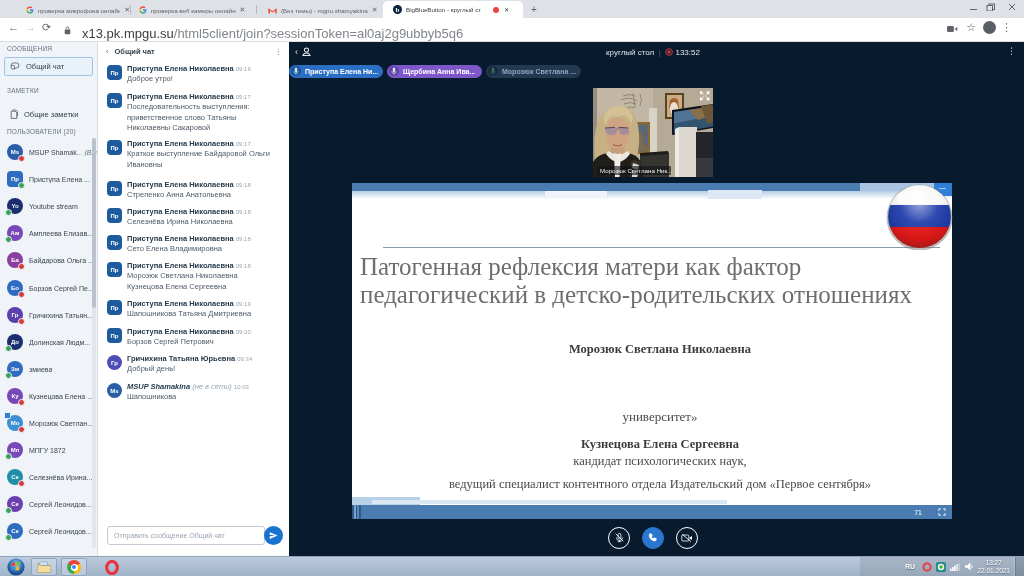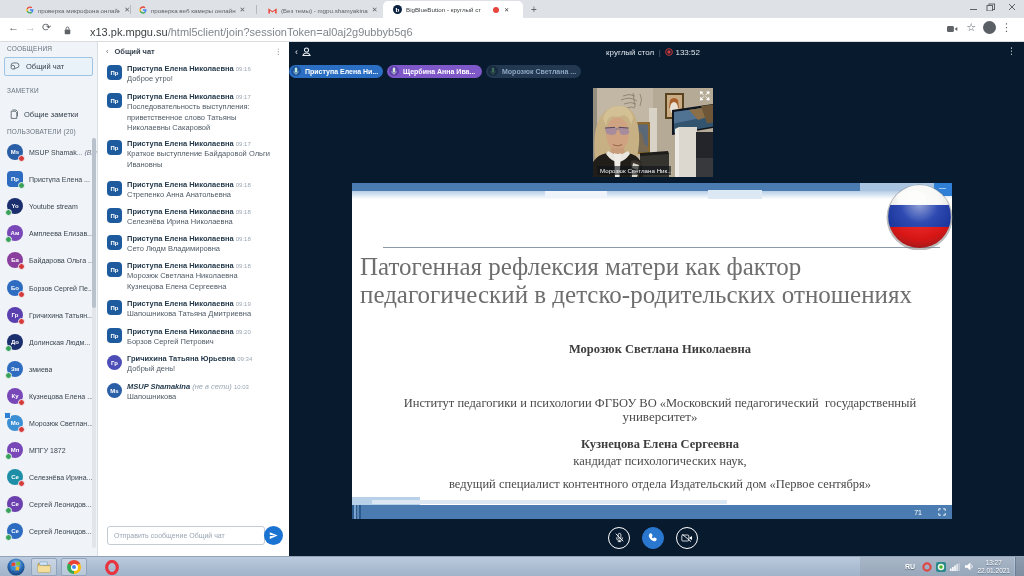--- a/index.html
+++ b/index.html
@@ -8,21 +8,21 @@
 
 #tabbar{position:absolute;left:0;top:0;width:1024px;height:18px;background:#dee1e6}
 .tab{position:absolute;top:2px;height:16px;font-size:6.2px;color:#5f6368;display:flex;align-items:center;white-space:nowrap}
 .tab .ttl{white-space:nowrap;overflow:hidden}
 .tab .x{color:#5f6368;margin-left:4px;font-size:7px}
 #activetab{position:absolute;left:383px;top:1px;width:140px;height:17px;background:#fff;border-radius:5px 5px 0 0;display:flex;align-items:center;font-size:6.2px;color:#3c4043;white-space:nowrap}
 .tabsep{position:absolute;top:5px;width:1px;height:9px;background:#b5b9be}
 #winctl{position:absolute;right:6px;top:3px;font-size:7px;color:#5f6368;letter-spacing:6px}
 #addrbar{position:absolute;left:0;top:18px;width:1024px;height:24px;background:#fff;border-bottom:1px solid #dadce0}
 .navic{position:absolute;top:3px;color:#5f6368;font-size:11px}
-#urltxt{position:absolute;left:90px;top:8px;font-size:11px;color:#3c4043}
+#urltxt{position:absolute;left:82px;top:8px;font-size:13px;color:#3c4043}
 #urltxt span{color:#80868b}
 
 #app{position:absolute;left:0;top:42px;width:1024px;height:514px;background:#081a2e}
 #sidebar{position:absolute;left:0;top:0;width:97px;height:514px;background:#f0f3f7}
 .sbhead{position:absolute;left:7px;font-size:6.5px;color:#67737f;letter-spacing:.2px}
 #chatSel{position:absolute;left:4px;top:15px;width:89px;height:19px;background:#e9f1f9;border:1px solid #9ec4e6;border-radius:2px;display:flex;align-items:center}
 .sbitem{font-size:7.5px;color:#36424e}
 #noteRow{position:absolute;left:4px;top:61px;width:89px;height:16px;display:flex;align-items:flex-end}
 .usr{position:absolute;left:0;width:97px;height:27px;display:flex;align-items:center}
 .uava{position:relative;width:16px;height:16px;margin-left:7px;border-radius:50%;color:#fff;font-size:6px;font-weight:bold;display:flex;align-items:center;justify-content:center;flex:none}
@@ -243,21 +243,21 @@
         <div class="mbody">Стрепенко Анна Анатольевна</div>
       </div>
     <div class="msg" style="top:165px">
         <span class="mava sq" style="background:#1d5a9e">Пр</span>
         <span class="mname">Приступа Елена Николаевна <span class="mtime">09:18</span></span>
         <div class="mbody">Селезнёва Ирина Николаевна</div>
       </div>
     <div class="msg" style="top:192px">
         <span class="mava sq" style="background:#1d5a9e">Пр</span>
         <span class="mname">Приступа Елена Николаевна <span class="mtime">09:18</span></span>
-        <div class="mbody">Сето Людм Владимировна</div>
+        <div class="mbody">Сето Елена Владимировна</div>
       </div>
     <div class="msg" style="top:219px">
         <span class="mava sq" style="background:#1d5a9e">Пр</span>
         <span class="mname">Приступа Елена Николаевна <span class="mtime">09:18</span></span>
         <div class="mbody">Морозюк Светлана Николаевна<br>Кузнецова Елена Сергеевна</div>
       </div>
     <div class="msg" style="top:257px">
         <span class="mava sq" style="background:#1d5a9e">Пр</span>
         <span class="mname">Приступа Елена Николаевна <span class="mtime">09:19</span></span>
         <div class="mbody">Шапошникова Татьяна Дмитриевна</div>
@@ -395,21 +395,20 @@
           <rect x="2" y="21" width="60" height="21" fill="#1333a8"></rect>
           <rect x="2" y="42" width="60" height="20" fill="#e80c0c"></rect>
         </g>
         <circle cx="32" cy="32" r="30" fill="url(#gl)"></circle>
         <ellipse cx="24" cy="14" rx="14" ry="7" fill="#fff" opacity=".55"></ellipse>
       </svg>
       <div id="slide">
         <div class="ttl1" style="top:54px">Патогенная рефлексия матери как фактор</div>
         <div class="ttl1" style="top:81.5px">педагогический в детско-родительских отношениях</div>
         <div class="sline" style="top:143px;font-size:12.5px;font-weight:bold;color:#3d3d3d">Морозюк Светлана Николаевна</div>
-        <div class="sline" style="top:197px;font-size:12.5px">Институт педагогики и психологии ФГБОУ ВО «Московский педагогический&nbsp; государственный</div>
         <div class="sline" style="top:210px;font-size:13px">университет»</div>
         <div class="sline" style="top:238px;font-size:12.5px;font-weight:bold;color:#3d3d3d">Кузнецова Елена Сергеевна</div>
         <div class="sline" style="top:255px;font-size:12.5px">кандидат психологических наук,</div>
         <div class="sline" style="top:278px;font-size:12.5px">ведущий специалист контентного отдела Издательский дом «Первое сентября»</div>
       </div>
       <div id="pbot">
           <div id="pnum">71</div>
           <svg id="pexp" style="position:absolute;right:6px;bottom:3px" width="8" height="8" viewBox="0 0 10 10">
             <path d="M1 3.5V1h2.5M6.5 1H9v2.5M9 6.5V9H6.5M3.5 9H1V6.5" fill="none" stroke="#fff" stroke-width="1.2"></path>
           </svg>

